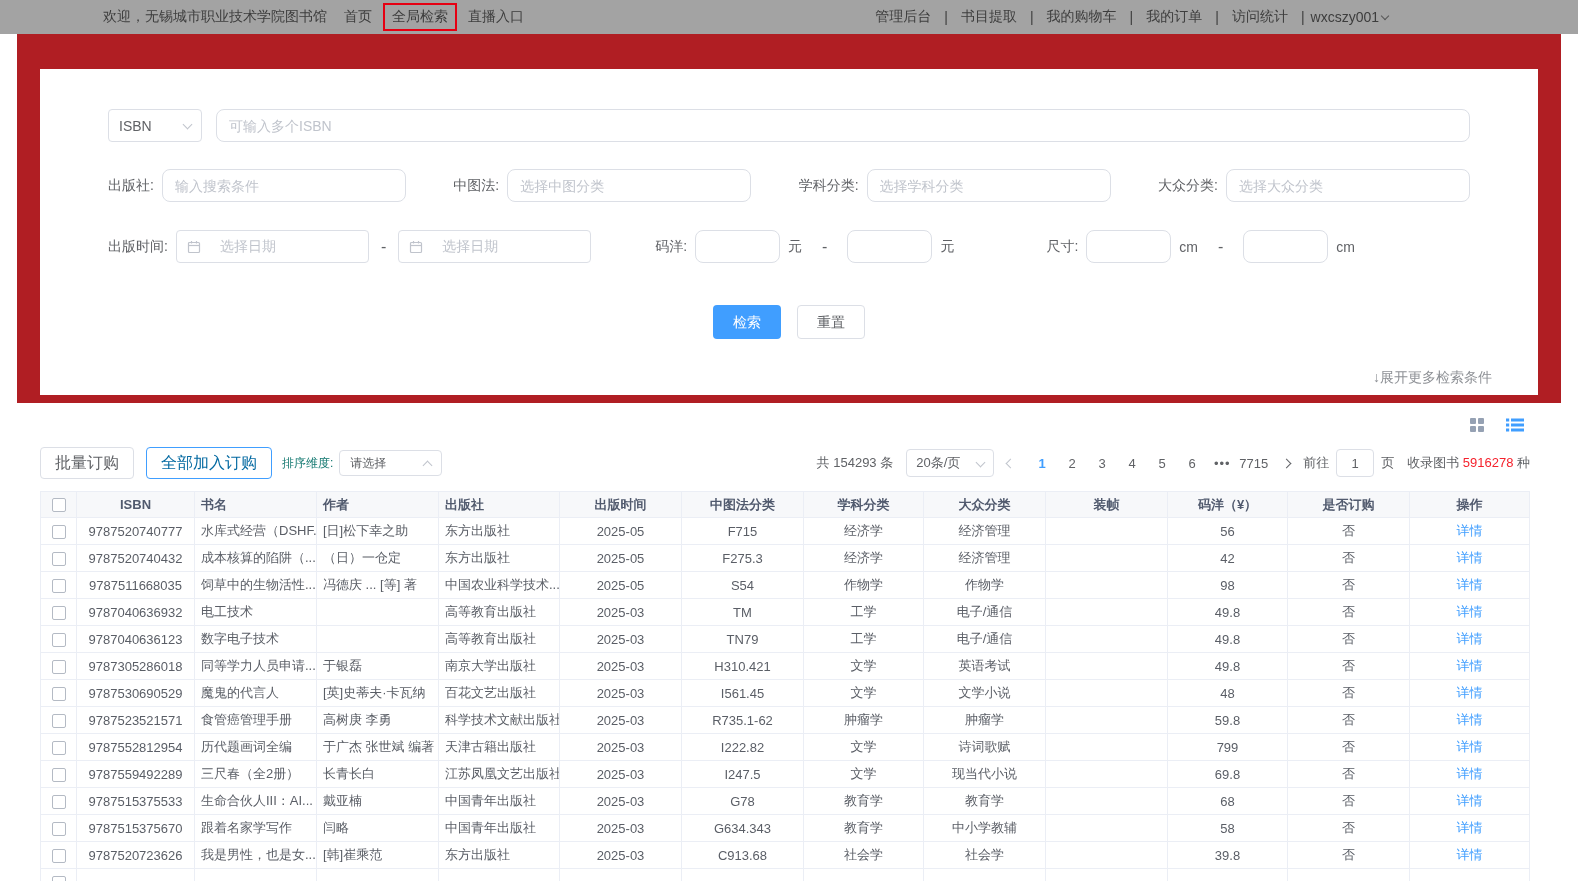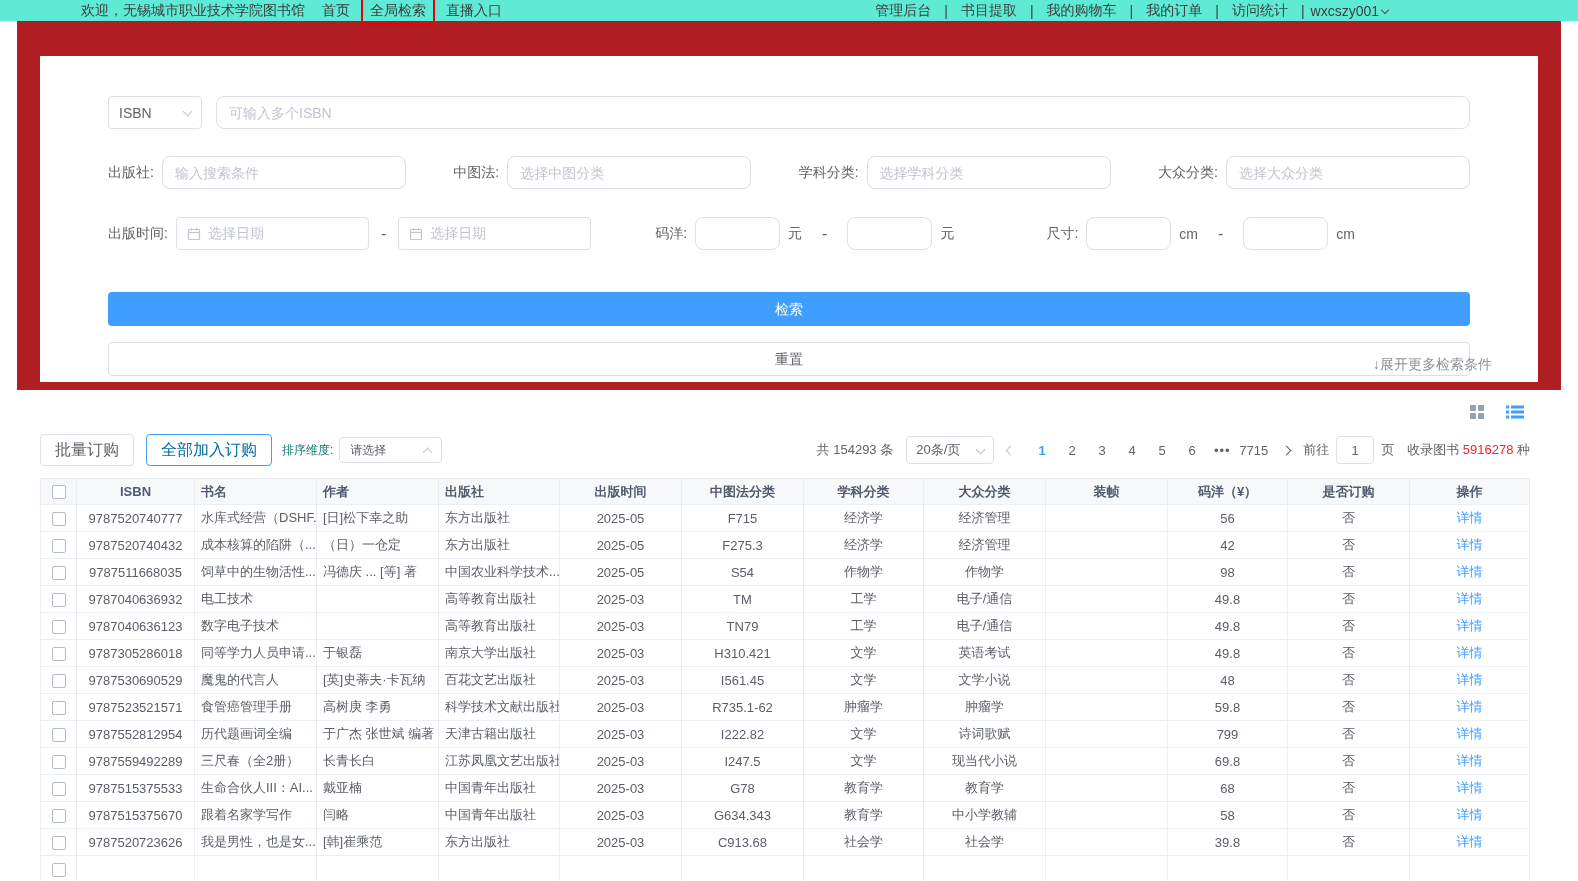--- a/index.html
+++ b/index.html
@@ -6,21 +6,21 @@
   html,body { width:1578px; height:881px; overflow:hidden; }
   body { font-family:"Liberation Sans","DejaVu Sans",sans-serif; background:#fff; color:#303133; }
 
   .chev { display:inline-block; width:7px; height:7px; border-right:1.3px solid currentColor; border-bottom:1.3px solid currentColor; }
   .chev.down { transform:rotate(45deg); margin-bottom:2px; }
   .chev.up { transform:rotate(225deg); margin-top:4px; }
   .chev.left { transform:rotate(135deg); }
   .chev.right { transform:rotate(-45deg); }
 
   
-  .topnav { height:21px; display:flex; align-items:center; justify-content:space-between; padding:0 190px 0 81px; font-size:14px; color:#3d3d3d; background:#5eead4; }
+  .topnav { height:34px; display:flex; align-items:center; justify-content:space-between; padding:0 190px 0 103px; font-size:14px; color:#3d3d3d; background:#a3a3a3; }
   .nav-left { display:flex; align-items:center; white-space:nowrap; }
   .main-nav { display:flex; align-items:center; margin-left:10px; }
   .nav-link { margin:0 7px; cursor:pointer; white-space:nowrap; }
   .nav-link.boxed { border:2px solid #e60012; padding:3px 7px; margin:0 4px; }
   .nav-right { display:flex; align-items:center; white-space:nowrap; }
   .nav-right .divider { margin:0 6px; color:#3d3d3d; }
   .user-menu { display:inline-flex; align-items:center; gap:3px; cursor:pointer; }
   .user-menu .chev { width:6px; height:6px; color:#555; }
 
   
@@ -33,28 +33,28 @@
   .select { display:inline-flex; align-items:center; justify-content:space-between; border:1px solid #dcdfe6; border-radius:4px; background:#fff; color:#606266; cursor:pointer; }
   .select .chev { color:#c0c4cc; }
   .isbn-select { width:94px; height:33px; padding:0 10px; font-size:14px; flex:none; }
   .text-input { height:33px; border:1px solid #dcdfe6; border-radius:8px; padding:0 12px; font-size:14px; color:#606266; outline:none; background:#fff; font-family:inherit; }
   .text-input::placeholder { color:#c0c4cc; }
   .isbn-input { flex:1; margin-left:14px; }
   .field { display:flex; align-items:center; }
   .field > label { font-size:14px; color:#606266; margin-right:8px; white-space:nowrap; }
   .w250 { width:244px; }
   .w85 { width:85px; }
-  .date-input { width:193px; height:33px; border:1px solid #dcdfe6; border-radius:4px; display:inline-flex; align-items:center; gap:7px; padding:0 10px; cursor:pointer; background:#fff; }
+  .date-input { width:193px; height:33px; border:1px solid #dcdfe6; border-radius:4px; display:inline-flex; align-items:center; gap:19px; padding:0 10px; cursor:pointer; background:#fff; }
   .date-input .ph { color:#c0c4cc; font-size:14px; }
   .dash { color:#606266; margin:0 12px; }
   .unit { color:#606266; font-size:14px; margin-left:8px; }
   .unit + .dash { margin:0 20px; }
   .price-field { margin-left:64px; }
   .size-field { margin-left:92px; }
-  .btn-row { display:flex; justify-content:center; gap:16px;flex-direction:column; }
+  .btn-row { display:flex; justify-content:center; gap:16px; }
   .btn { font-size:14px; border-radius:4px; padding:9px 19px; cursor:pointer; border:1px solid transparent; font-family:inherit; line-height:1; }
   .btn.primary { background:#409eff; color:#fff; }
   .btn.default { background:#fff; color:#606266; border-color:#dcdfe6; }
   .expand { position:absolute; right:46px; bottom:8px; font-size:14px; color:#8d9095; cursor:pointer; }
 
   
   .content { padding:8px 48px 0 40px; background:#fff; }
   .views { display:flex; justify-content:flex-end; align-items:center; gap:8px; height:28px; margin-bottom:8px; }
   .view-btn { width:30px; height:26px; display:inline-flex; align-items:center; justify-content:center; cursor:pointer; }
   .toolbar { display:flex; align-items:center; margin-bottom:12px; }

